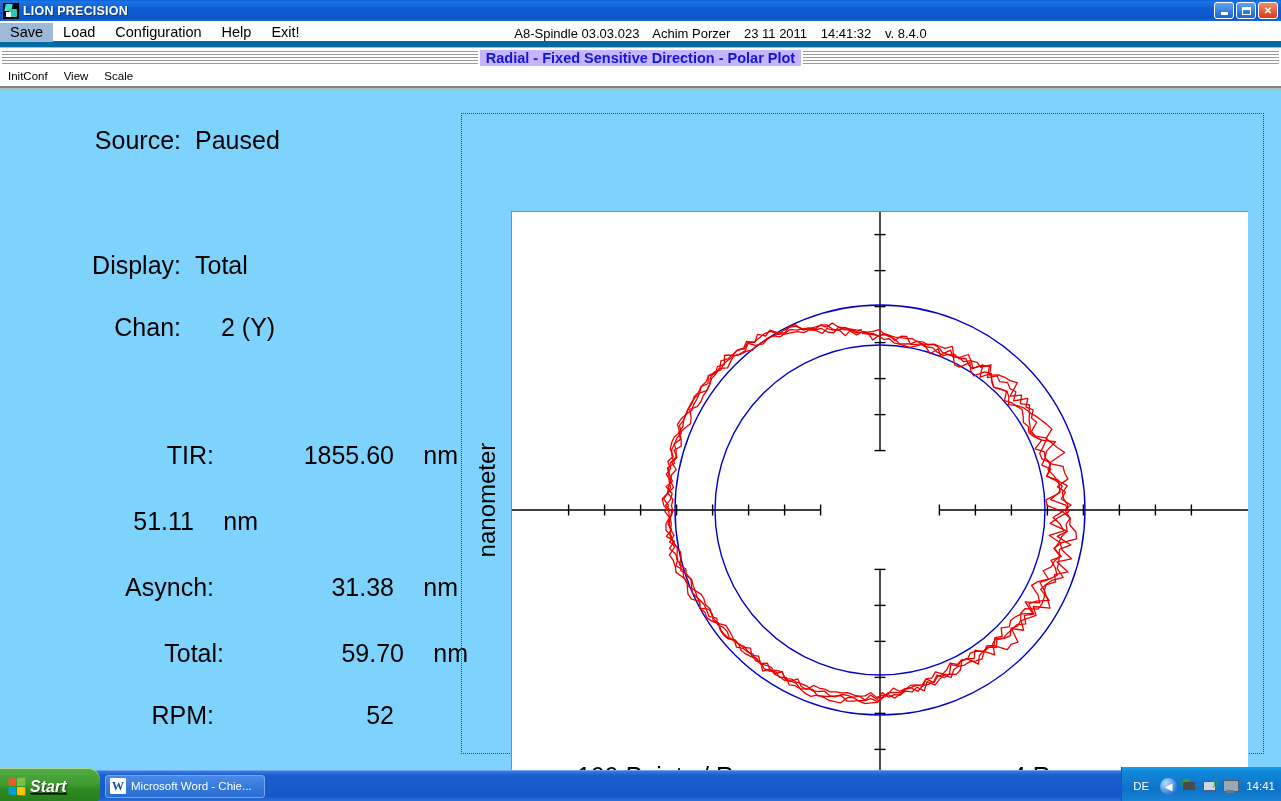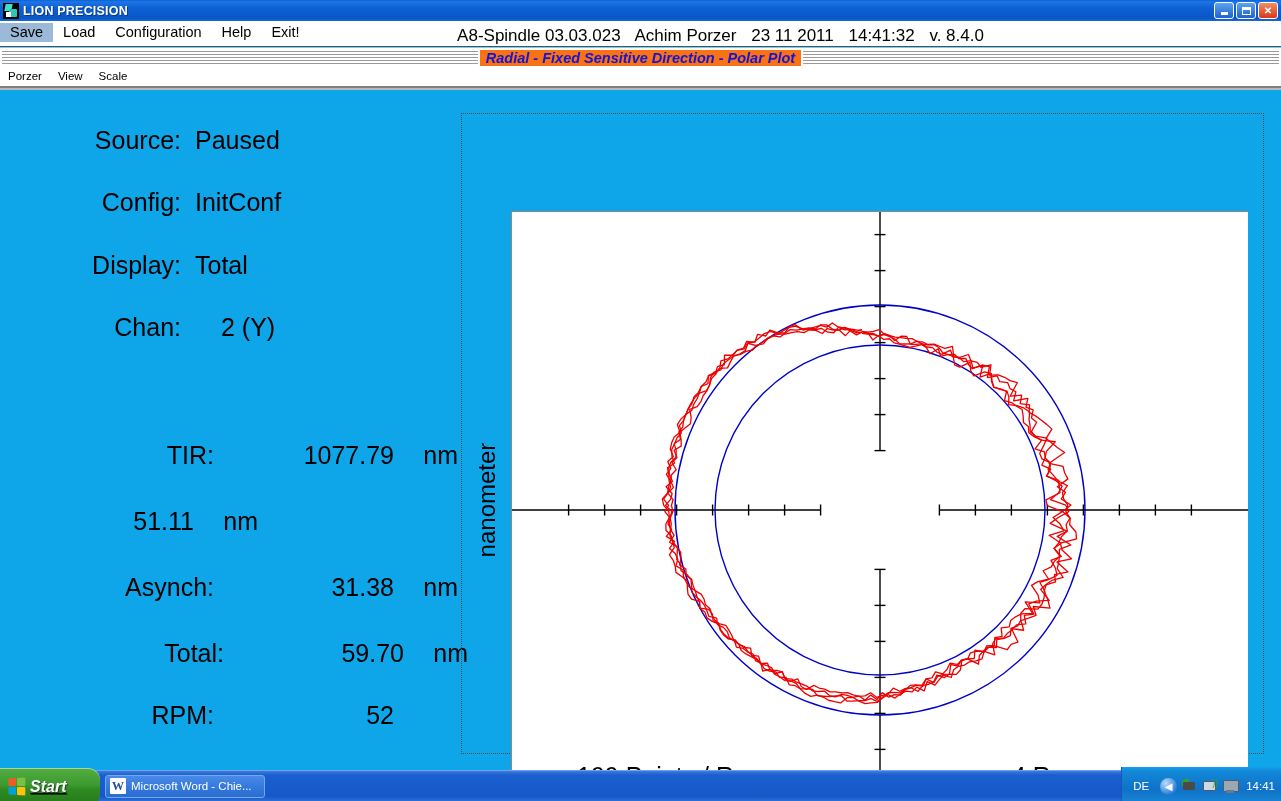--- a/index.html
+++ b/index.html
@@ -90,21 +90,21 @@
     width: 9px; height: 8px; border: 1px solid #fff; border-top-width: 3px;
     box-sizing: border-box;
   }
 
   
   #menubar1 {
     position: absolute;
     left: 0; top: 21px;
     width: 1281px; height: 26px;
     background: #ffffff;
-    border-bottom: 1px solid #0369a1;
+    border-bottom: 6px solid #0369a1;
     box-sizing: border-box;
   }
   #menubar1 .mrow {
     display: flex;
     align-items: center;
     height: 23px;
   }
   .menu-item {
     font-size: 14.5px;
     color: #000000;
@@ -113,21 +113,21 @@
     line-height: 1;
   }
   .menu-item.selected {
     background: #9db9d8;
   }
   #appinfo {
     position: absolute;
     left: 0; top: 26px;
     width: 1281px;
     text-align: center;
-    font-size: 17px;
+    font-size: 13px;
     color: #000;
     white-space: nowrap;
     pointer-events: none;
   }
   #appinfo .ai-inner {
     display: inline-block;
     margin-left: 170px;
   }
   #appinfo span { margin-right: 10px; }
 
@@ -151,22 +151,21 @@
     margin: 0 2px;
     min-width: 10px;
   }
   #plottitle {
     flex: none;
     color: #1414d6;
     font-weight: bold;
     font-size: 14.5px;
     padding: 0 6px;
     white-space: nowrap;
-    background: #f97316;
-    font-style: italic;
+    background: #c4b5fd;
   }
 
   
   #menubar2 {
     position: absolute;
     left: 0; top: 68px;
     width: 1281px; height: 20px;
     background: #ffffff;
     border-bottom: 2px solid #808080;
     box-sizing: border-box;
@@ -179,21 +178,21 @@
     padding: 1px 8px 1px 8px;
     white-space: nowrap;
     line-height: 1;
   }
 
   
   #client {
     position: absolute;
     left: 0; top: 90px;
     width: 1281px; height: 680px;
-    background: #0ea5e9;
+    background: #7dd3fc;
   }
 
   
   #infopanel {
     position: absolute;
     left: 0; top: 0;
     width: 455px; height: 680px;
   }
   .kv {
     position: absolute;
@@ -452,52 +451,48 @@
   </div>
 </div>
 
 <div id="captionstrip">
   <div class="grip"></div>
   <div id="plottitle">Radial - Fixed Sensitive Direction - Polar Plot</div>
   <div class="grip"></div>
 </div>
 
 <div id="menubar2">
-  <div class="menu-item2">Porzer</div>
+  <div class="menu-item2">InitConf</div>
   <div class="menu-item2">View</div>
   <div class="menu-item2">Scale</div>
 </div>
 
 <div id="client">
 
   <div id="infopanel">
 
     <div class="kv status" style="left:6px; top:36px;">
       <span class="k">Source:</span>
       <span class="v">Paused</span>
     </div>
 
-    <div class="kv status" style="left:6px; top:98px;">
-      <span class="k">Config:</span>
-      <span class="v">InitConf</span>
-    </div>
 
     <div class="kv status" style="left:6px; top:161px;">
       <span class="k">Display:</span>
       <span class="v">Total</span>
     </div>
 
     <div class="kv status" style="left:6px; top:223px;">
       <span class="k">Chan:</span>
       <span class="v" style="padding-left:40px;">2 (Y)</span>
     </div>
 
     <div class="kv meas" style="left:14px; top:351px;">
       <span class="k">TIR:</span>
-      <span class="v">1077.79</span>
+      <span class="v">1855.60</span>
       <span class="u">nm</span>
     </div>
 
     <div class="kv meas" style="left:14px; top:417px;">
       <span class="v">51.11</span>
       <span class="u">nm</span>
     </div>
 
     <div class="kv meas" style="left:14px; top:483px;">
       <span class="k">Asynch:</span>

